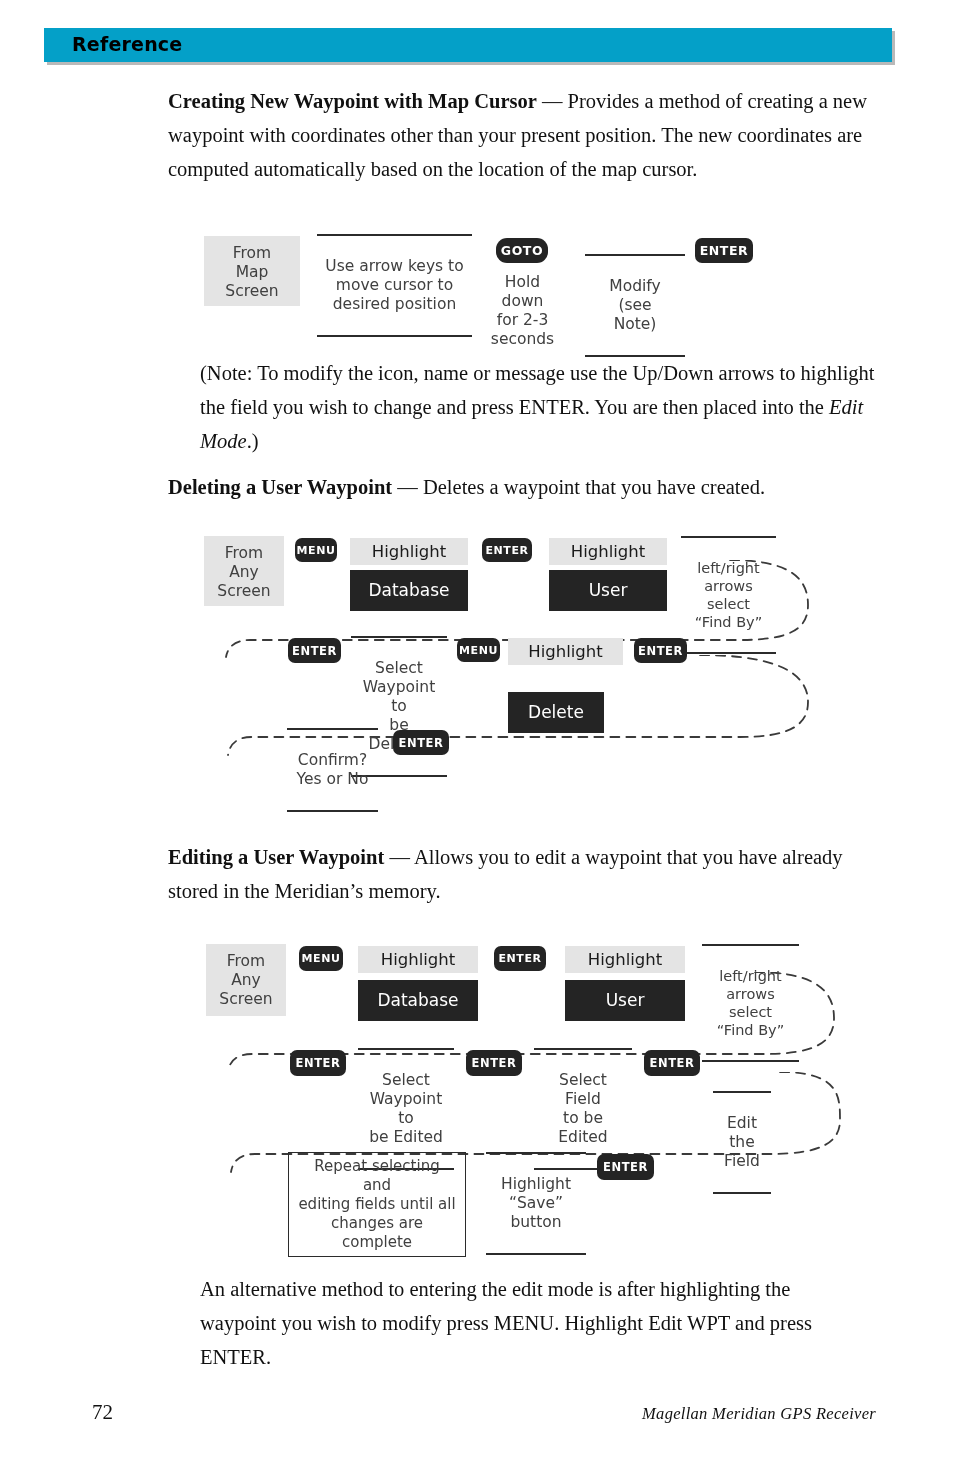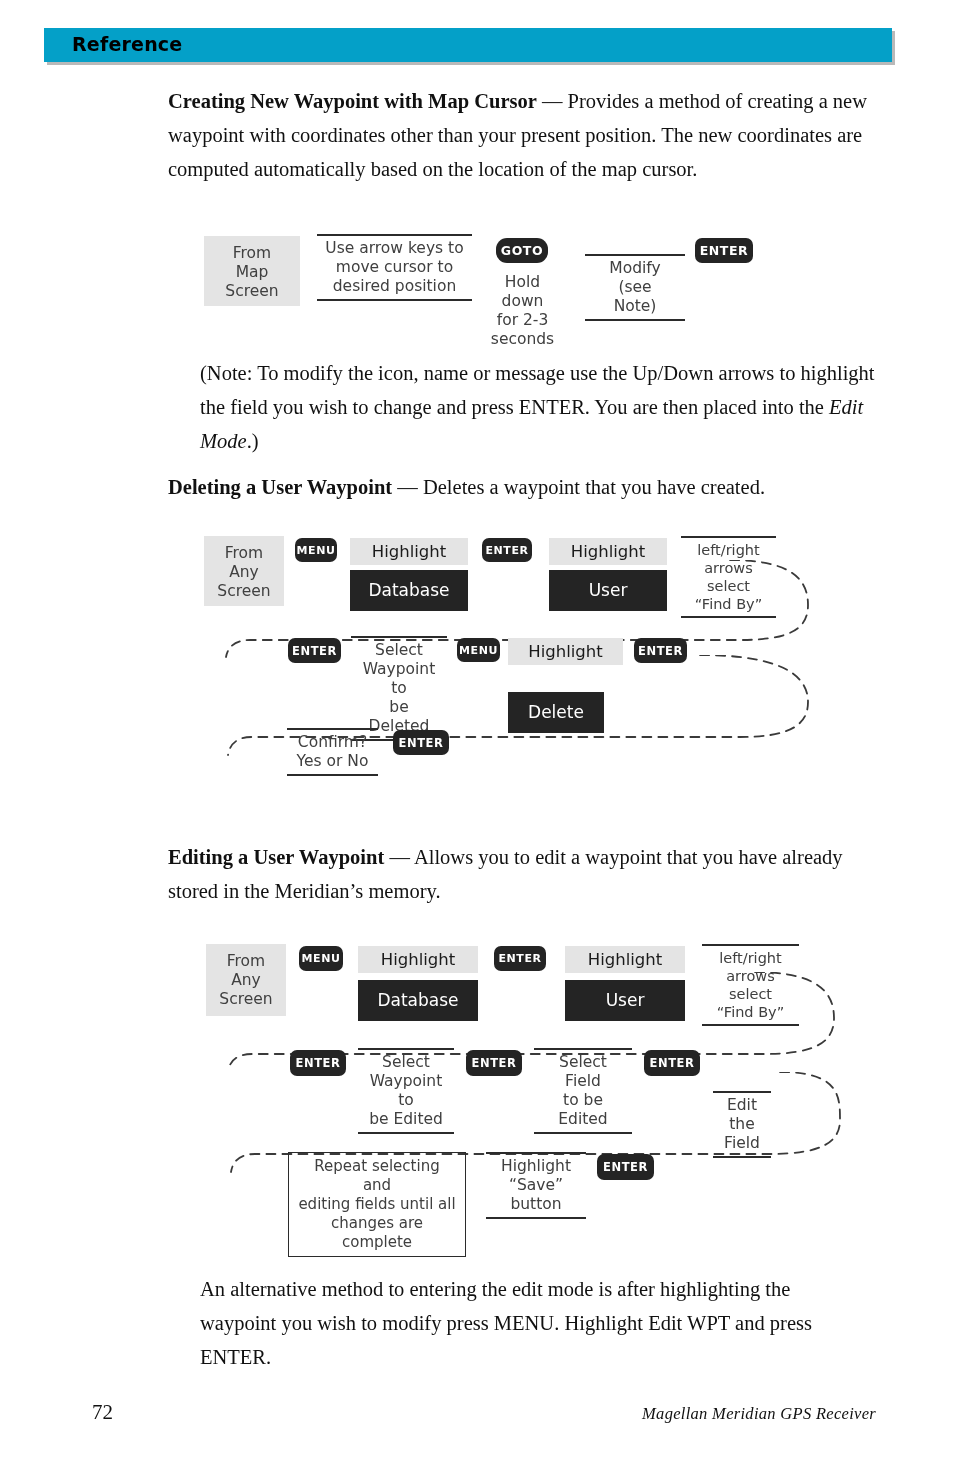--- a/index.html
+++ b/index.html
@@ -64,21 +64,21 @@
   }
   
   .node.grey {
     background: #e4e4e4;
     padding: 4px 10px;
   }
   
   .node.rules {
     border-top: 2px solid #2b2b2b;
     border-bottom: 2px solid #2b2b2b;
-    padding: 3px 8px;
+    padding: 21px 8px;
   }
   
   .node.outline {
     border: 1.6px solid #2b2b2b;
     padding: 4px 9px;
   }
   
   .node.plain {
     padding: 2px 4px;
   }

